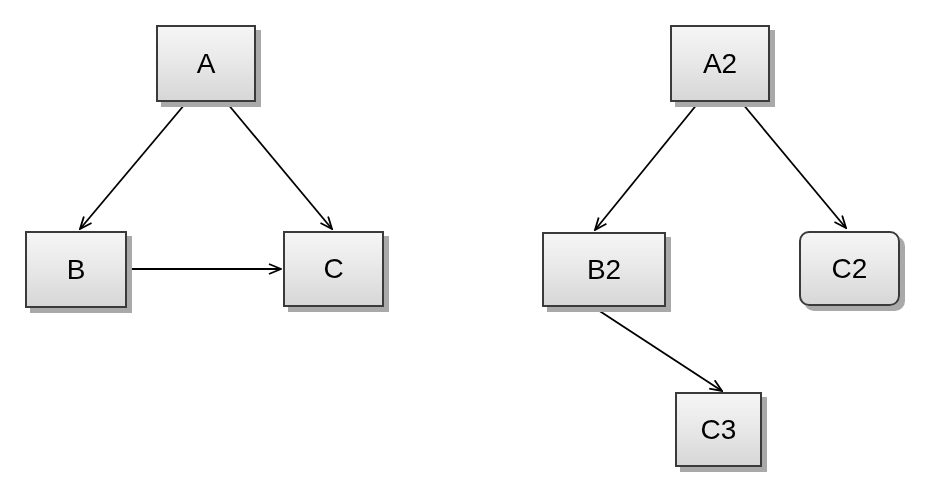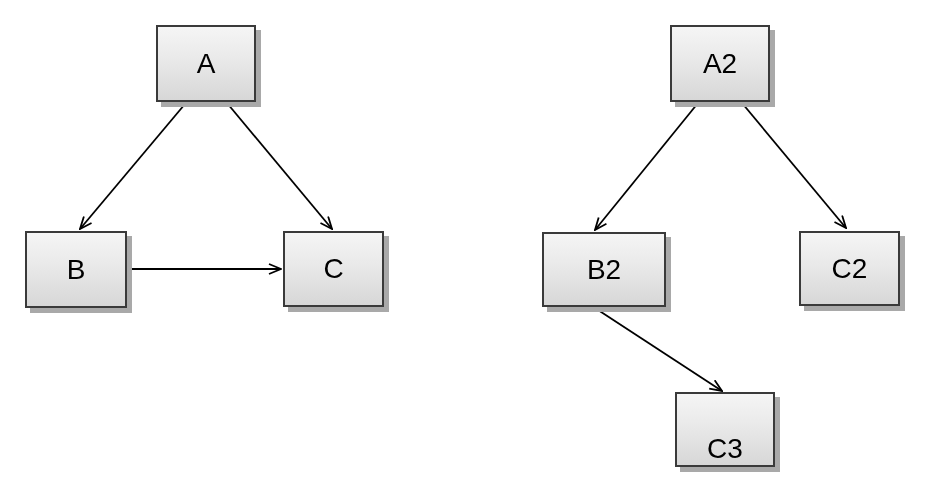--- a/index.html
+++ b/index.html
@@ -34,22 +34,22 @@
     font-size: 28px;
     color: #000000;
     user-select: none;
   }
   
   #node-A  { left: 156px; top:  25px; width: 100px; height: 77px; }
   #node-B  { left:  25px; top: 231px; width: 102px; height: 77px; }
   #node-C  { left: 283px; top: 231px; width: 101px; height: 76px; }
   #node-A2 { left: 670px; top:  25px; width: 100px; height: 77px; }
   #node-B2 { left: 542px; top: 232px; width: 124px; height: 75px; }
-  #node-C2 { left: 799px; top: 231px; width: 101px; height: 75px; }
-  #node-C3 { left: 675px; top: 392px; width: 100px; height: 75px; align-items: flex-end; }
+  #node-C2 { left: 799px; top: 231px; width: 101px; height: 75px; border-radius: 10px; }
+  #node-C3 { left: 675px; top: 392px; width: 87px; height: 75px; }
   .edge {
     stroke: #000000;
     stroke-width: 1.8;
     fill: none;
   }
 </style>
 </head>
 <body>
 
 <div class="canvas">

